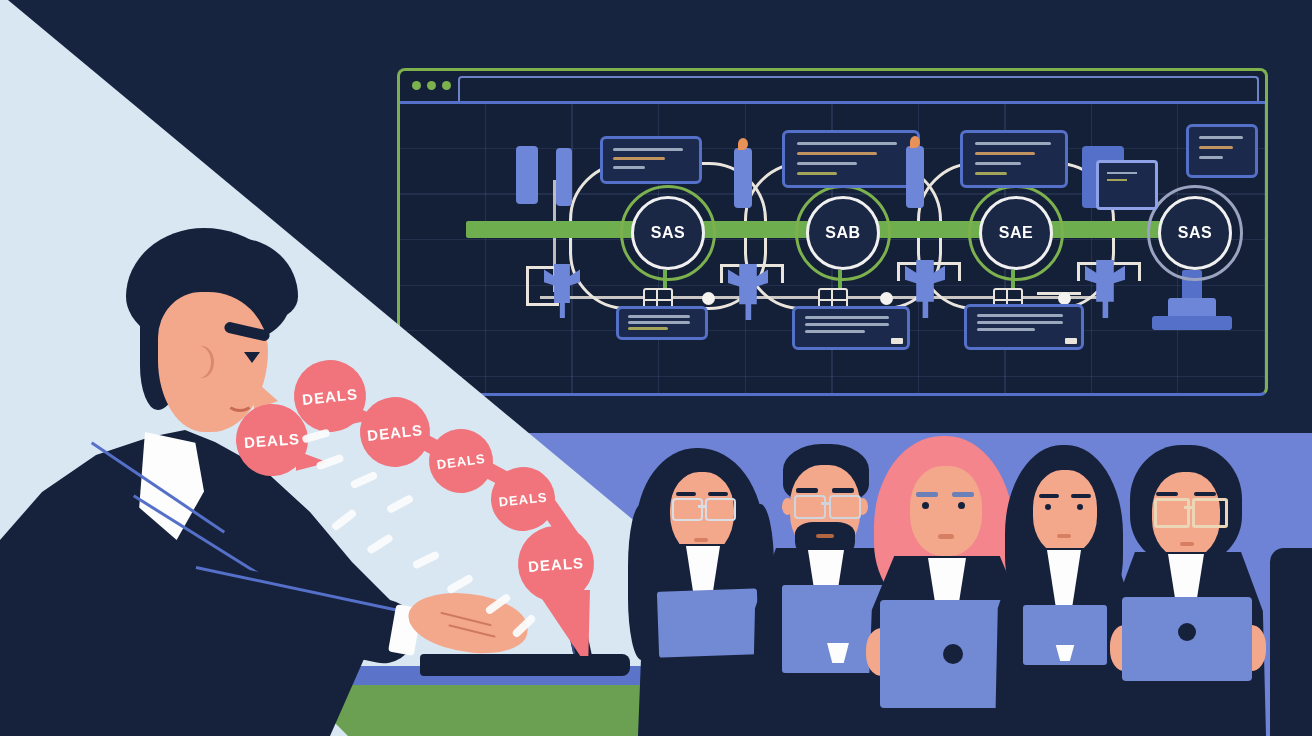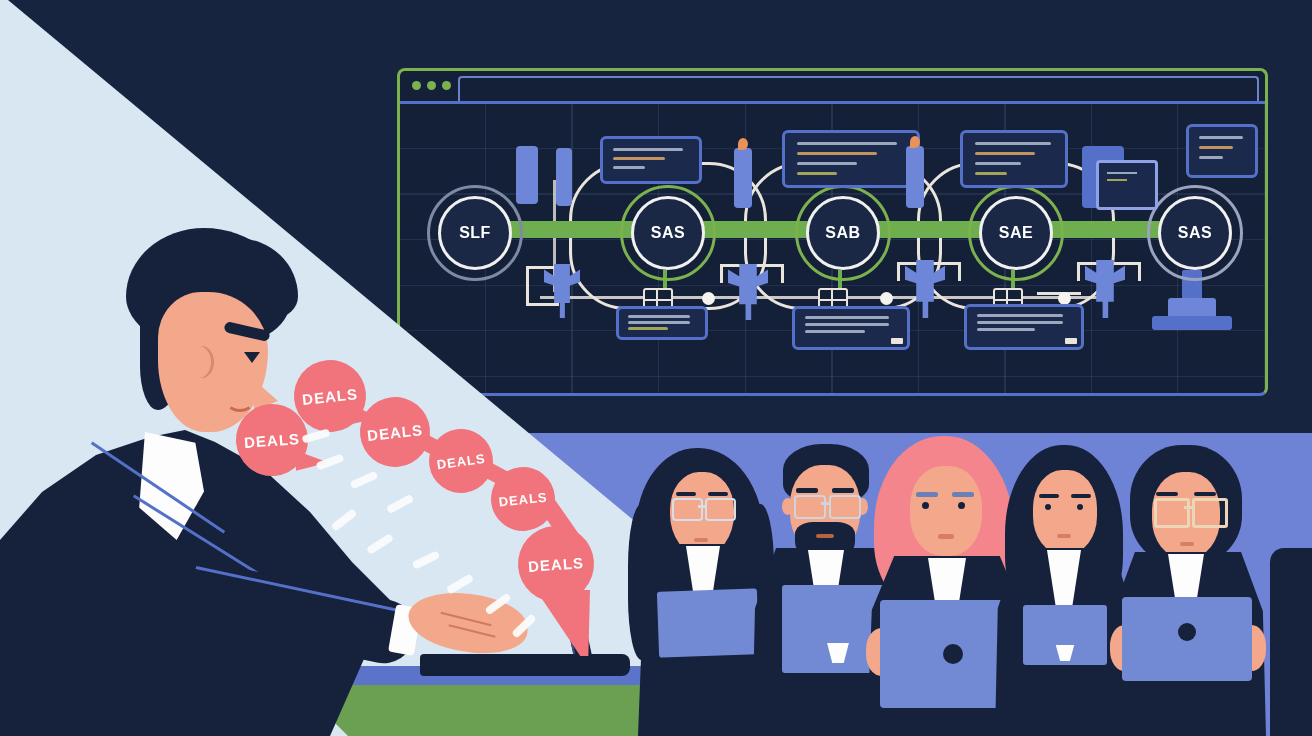--- a/index.html
+++ b/index.html
@@ -52,25 +52,20 @@
   <div class="abs" style="left:466px;top:221px;width:726px;height:17px;background:var(--timeline-green);border-radius:2px;"></div>
 
   <div class="abs" style="left:663px;top:270px;width:4px;height:26px;background:var(--timeline-green);"></div>
   <div class="abs" style="left:838px;top:270px;width:4px;height:26px;background:var(--timeline-green);"></div>
   <div class="abs" style="left:1011px;top:270px;width:4px;height:26px;background:var(--timeline-green);"></div>
 
   <div class="abs" style="left:1182px;top:270px;width:20px;height:30px;background:var(--accent-blue);border-radius:2px;"></div>
   <div class="abs" style="left:1168px;top:298px;width:48px;height:20px;background:#6d86d8;border-radius:3px;"></div>
   <div class="abs" style="left:1152px;top:316px;width:80px;height:14px;background:var(--accent-blue);border-radius:3px;"></div>
 
-  <div class="abs node-outer" style="left:427px;top:185px;width:90px;height:90px;border:3.5px solid #7e89a3;">
-    <div class="abs node-inner" style="left:8px;top:8px;width:68px;height:68px;border:3px solid #f0f0f0;background:#1a2845;">
-        <span>SLF</span>
-      </div>
-  </div>
   <div class="abs node-outer" style="left:620px;top:185px;width:90px;height:90px;border:3.5px solid var(--accent-green);">
     <div class="abs node-inner" style="left:8px;top:8px;width:68px;height:68px;border:3px solid #f0f0f0;background:#1a2845;">
         <span>SAS</span>
       </div>
   </div>
   <div class="abs node-outer" style="left:795px;top:185px;width:90px;height:90px;border:3.5px solid var(--accent-green);">
     <div class="abs node-inner" style="left:8px;top:8px;width:68px;height:68px;border:3px solid #f0f0f0;background:#1a2845;">
         <span>SAB</span>
       </div>
   </div>

